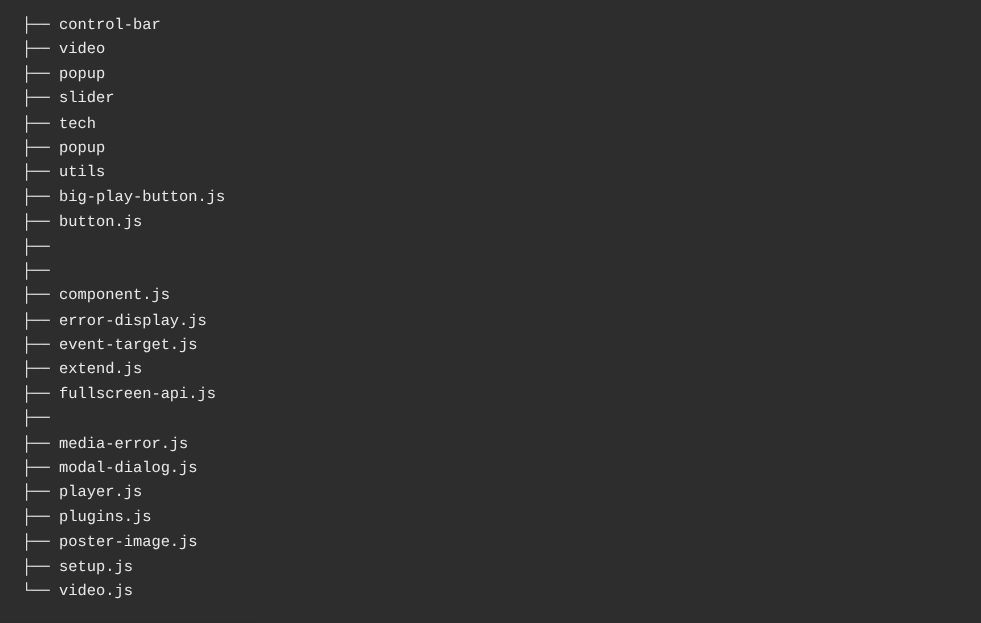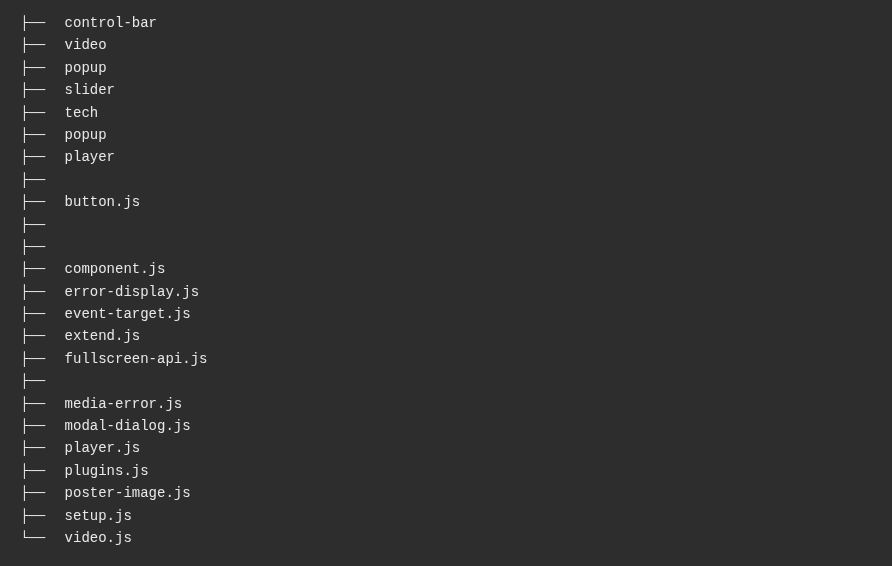--- a/index.html
+++ b/index.html
@@ -18,35 +18,35 @@
       height: 566px;
     }
     .tree-line {
       white-space: pre;
       display: flex;
     }
     .tree-prefix {
       letter-spacing: 0;
     }
     .tree-name {
-      margin-left: 11px;
+      margin-left: 0;
     }
   </style>
 </head>
 <body>
 
 <div id="tree-container">
     <div class="tree-line"><span class="tree-prefix">├── </span><span class="tree-name">control-bar</span></div>
     <div class="tree-line"><span class="tree-prefix">├── </span><span class="tree-name">video</span></div>
     <div class="tree-line"><span class="tree-prefix">├── </span><span class="tree-name">popup</span></div>
     <div class="tree-line"><span class="tree-prefix">├── </span><span class="tree-name">slider</span></div>
     <div class="tree-line"><span class="tree-prefix">├── </span><span class="tree-name">tech</span></div>
     <div class="tree-line"><span class="tree-prefix">├── </span><span class="tree-name">popup</span></div>
-    <div class="tree-line"><span class="tree-prefix">├── </span><span class="tree-name">player</span></div>
-    <div class="tree-line"><span class="tree-prefix">├── </span></div>
+    <div class="tree-line"><span class="tree-prefix">├── </span><span class="tree-name">utils</span></div>
+    <div class="tree-line"><span class="tree-prefix">├── </span><span class="tree-name">big-play-button.js</span></div>
     <div class="tree-line"><span class="tree-prefix">├── </span><span class="tree-name">button.js</span></div>
     <div class="tree-line"><span class="tree-prefix">├── </span></div>
     <div class="tree-line"><span class="tree-prefix">├── </span></div>
     <div class="tree-line"><span class="tree-prefix">├── </span><span class="tree-name">component.js</span></div>
     <div class="tree-line"><span class="tree-prefix">├── </span><span class="tree-name">error-display.js</span></div>
     <div class="tree-line"><span class="tree-prefix">├── </span><span class="tree-name">event-target.js</span></div>
     <div class="tree-line"><span class="tree-prefix">├── </span><span class="tree-name">extend.js</span></div>
     <div class="tree-line"><span class="tree-prefix">├── </span><span class="tree-name">fullscreen-api.js</span></div>
     <div class="tree-line"><span class="tree-prefix">├── </span></div>
     <div class="tree-line"><span class="tree-prefix">├── </span><span class="tree-name">media-error.js</span></div>

